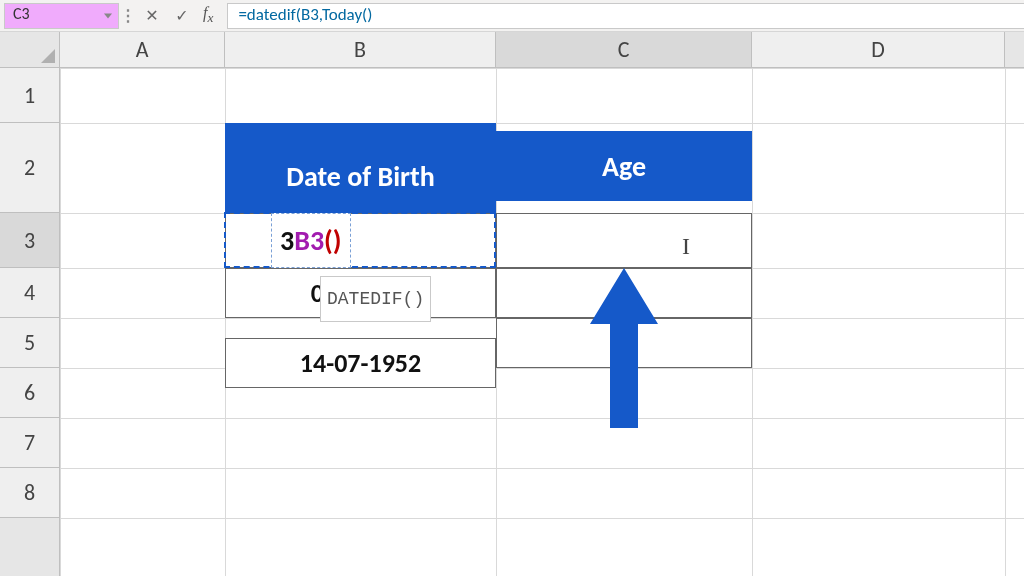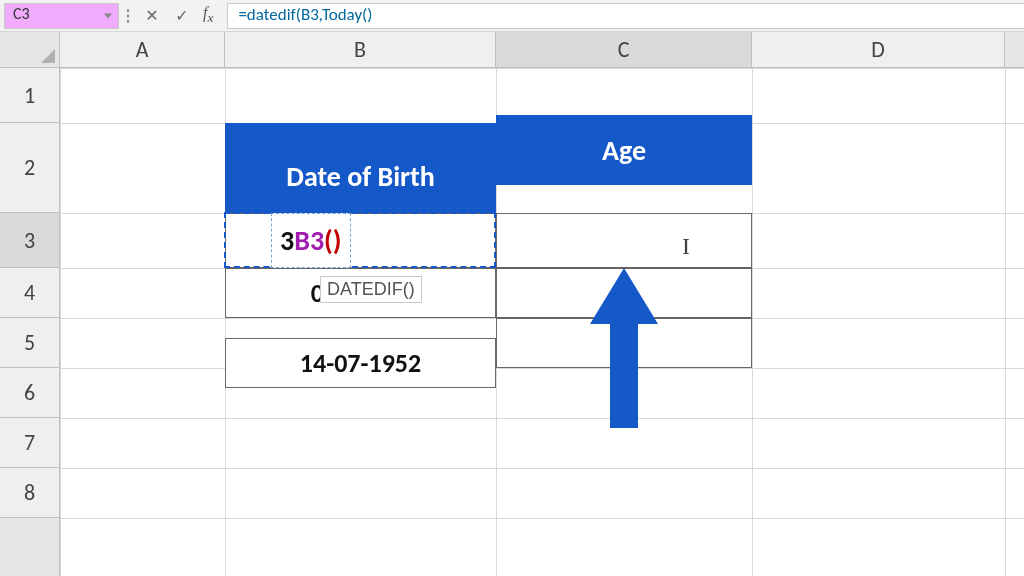--- a/index.html
+++ b/index.html
@@ -186,24 +186,24 @@
       white-space: nowrap;
       z-index: 10;
     }
     .formula-overlay .ref { color: #a21caf; }
     .formula-overlay .paren { color: #c00000; }
 
     .tooltip {
       position: absolute;
       background: #ffffff;
       border: 1px solid #c9c9c9;
-      padding: 2px 6px;
+      padding: 12px 6px;
       font-size: 18px;
       color: #555;
-      font-family: Liberation Sans, sans-serif;
+      font-family: Liberation Mono, monospace;
       z-index: 11;
     }
 
     .b3-marquee {
       position: absolute;
       border: 2px dashed #1559c9;
       z-index: 9;
     }
 
     .text-cursor {
@@ -268,21 +268,21 @@
       <div class="cell-line-h" style="top: 0px;"></div>
       <div class="cell-line-h" style="top: 55px;"></div>
       <div class="cell-line-h" style="top: 145px;"></div>
       <div class="cell-line-h" style="top: 200px;"></div>
       <div class="cell-line-h" style="top: 250px;"></div>
       <div class="cell-line-h" style="top: 300px;"></div>
       <div class="cell-line-h" style="top: 350px;"></div>
       <div class="cell-line-h" style="top: 400px;"></div>
       <div class="cell-line-h" style="top: 450px;"></div>
       <div class="data-cell header-cell" style="left: 165px; top: 55px; width: 271px; height: 107px;">Date of Birth</div>
-      <div class="data-cell header-cell" style="left: 436px; top: 47px; width: 256px; height: 70px;">Age</div>
+      <div class="data-cell header-cell" style="left: 436px; top: 63px; width: 256px; height: 70px;">Age</div>
       <div class="data-cell" style="left: 165px; top: 145px; width: 271px; height: 55px; border: 1px solid rgb(102, 102, 102); font-weight: bold;"></div>
       <div class="data-cell" style="left: 436px; top: 145px; width: 256px; height: 55px; border: 1px solid rgb(102, 102, 102);"></div>
       <div class="data-cell" style="left: 165px; top: 200px; width: 271px; height: 50px; white-space: pre;">03        01</div>
       <div class="data-cell" style="left: 436px; top: 200px; width: 256px; height: 50px;"></div>
       <div class="data-cell" style="left: 165px; top: 250px; width: 271px; height: 50px; margin-top: 20px;">14-07-1952</div>
       <div class="data-cell" style="left: 436px; top: 250px; width: 256px; height: 50px;"></div>
       <div class="b3-marquee" style="left: 164px; top: 144px; width: 272px; height: 56px;"></div>
       <div class="formula-overlay" style="left: 211px; top: 145px; height: 55px;">
         <span>3</span>
         <span class="ref">B3</span>

